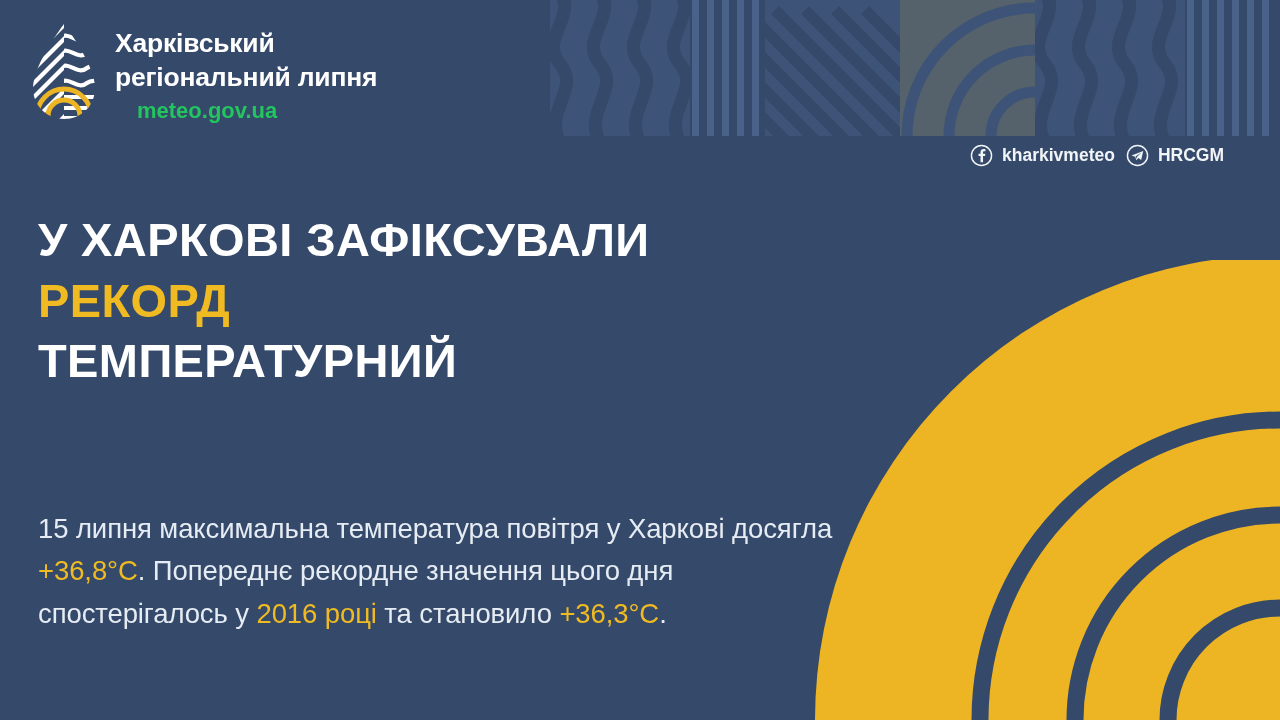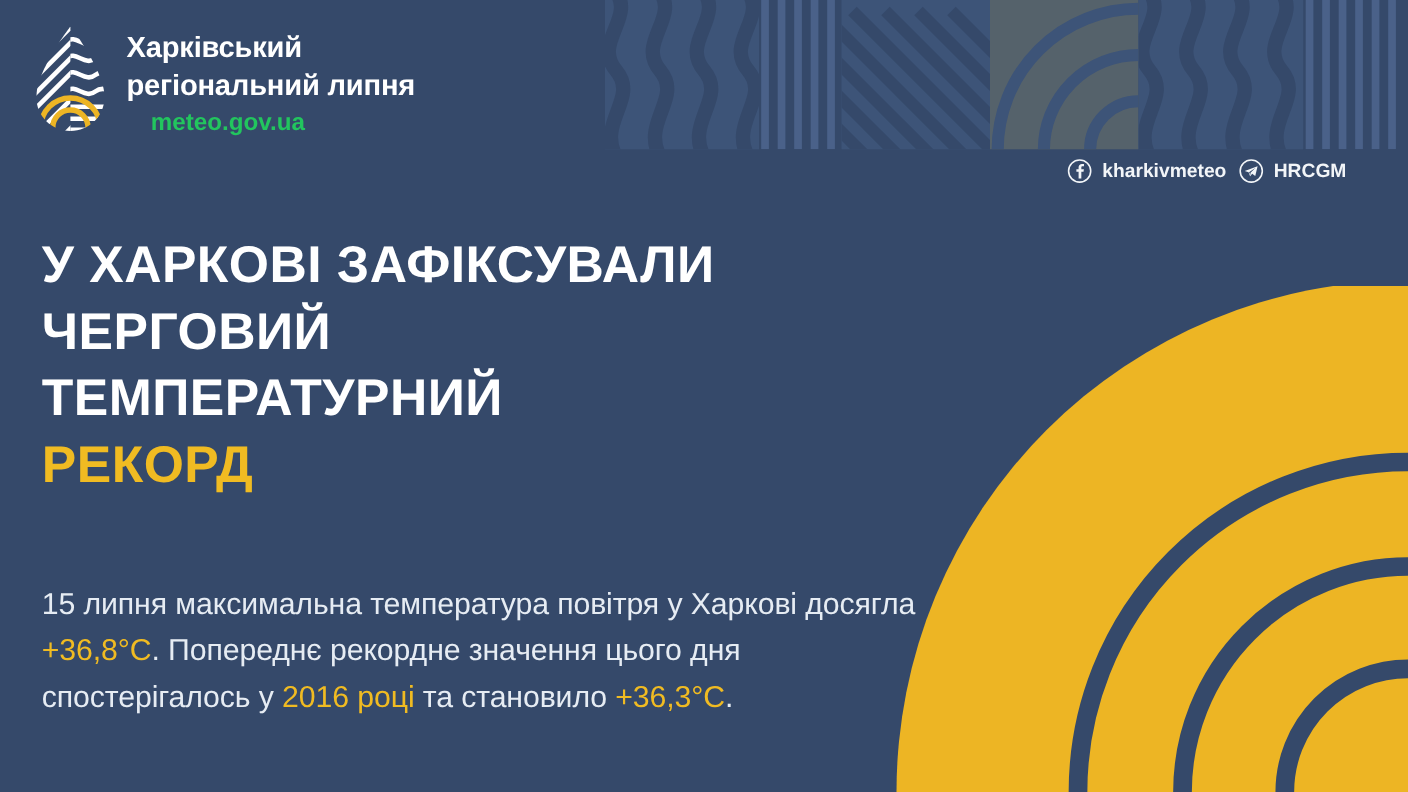--- a/index.html
+++ b/index.html
@@ -107,21 +107,21 @@
     line-height: 1.29;
     letter-spacing: 0.4px;
     white-space: nowrap;
   }
   .headline-line.accent { color: #f0bb22; }
 
   
   #body-text {
     position: absolute;
     left: 38px;
-    top: 500px;
+    top: 480px;
     width: 800px;
     color: #e6ecf3;
     font-size: 27.5px;
     line-height: 1.56;
     letter-spacing: -0.1px;
   }
   #body-text .hl { color: #f0bb22; }
 </style>
 </head>
 <body>
@@ -291,20 +291,19 @@
         <circle cx="12" cy="12" r="10.5" fill="none" stroke="#f2f5f8" stroke-width="1.5"></circle>
         <path d="M18,7.4 L5.8,12 L9.5,13.2 L10.9,17 L12.9,14.6 L15.8,16.8 Z
                  M9.9,13.1 L16.1,8.9 L11.3,13.5 L11.2,15.7 Z" fill="#f2f5f8"></path>
       </svg>
       <span class="social-handle">HRCGM</span>
     </div>
   </div>
 
   <div id="headline">
     <div class="headline-line">У ХАРКОВІ ЗАФІКСУВАЛИ</div>
-    <div class="headline-line">ЧЕРГОВИЙ</div>
+    <div class="headline-line accent">РЕКОРД</div>
     <div class="headline-line">ТЕМПЕРАТУРНИЙ</div>
-    <div class="headline-line accent">РЕКОРД</div>
   </div>
 
   <p id="body-text"><span>15 липня максимальна температура повітря у Харкові досягла </span><span class="hl">+36,8°C</span><span>. Попереднє рекордне значення цього дня спостерігалось у </span><span class="hl">2016 році</span><span> та становило </span><span class="hl">+36,3°C</span><span>.</span></p>
 
 </div>
 
 </body></html>

